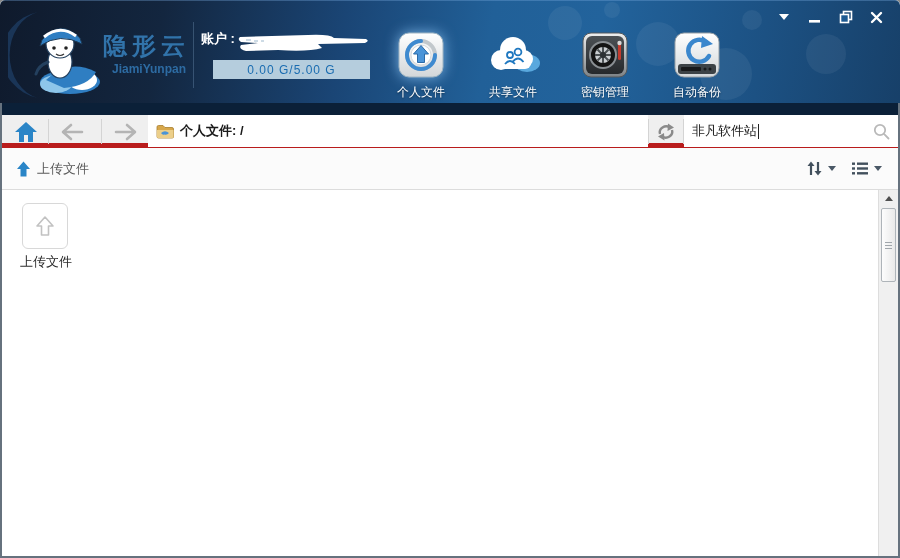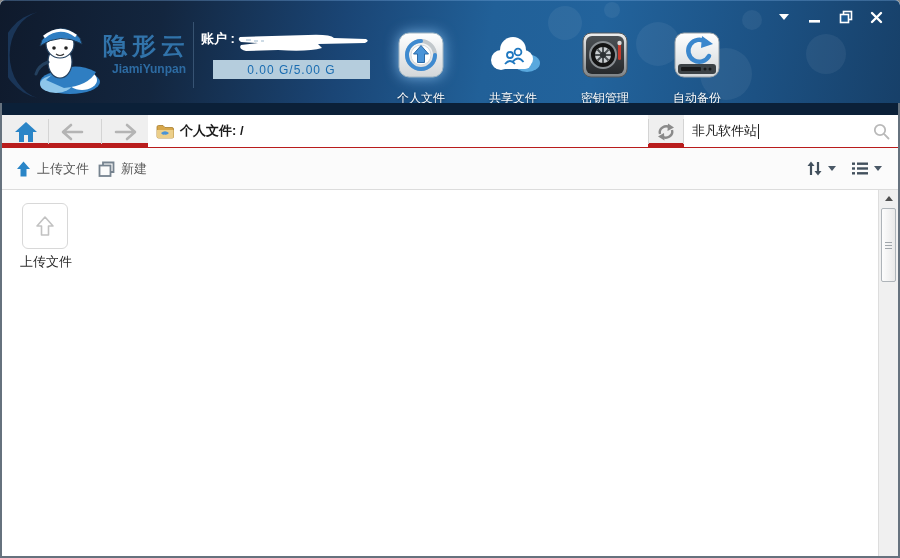--- a/index.html
+++ b/index.html
@@ -21,21 +21,21 @@
   #brand-name { position:absolute; left:103px; top:30px; font-size:24px; font-weight:bold;
     letter-spacing:5px; color:#3173aa; }
   #brand-latin { position:absolute; left:112px; top:62px; font-size:12px; font-weight:bold; color:#2d6ba2; }
   #hdr-sep { position:absolute; left:193px; top:22px; height:66px; width:1px; background:rgba(160,200,235,.25); }
   #account-label { position:absolute; left:201px; top:30px; color:#fff; font-size:13px; font-weight:bold; }
   #account-blob { position:absolute; left:238px; top:33px; }
   #quota-bar { position:absolute; left:213px; top:60px; width:157px; height:19px;
     background:#b5cddd; display:flex; align-items:center; justify-content:center; }
   #quota-text { font-size:12px; color:#1a6cb0; letter-spacing:1px; }
   #main-nav { position:absolute; left:391px; top:30px; display:flex; gap:32px; }
-  .nav-item { width:60px; display:flex; flex-direction:column; align-items:center; cursor:pointer;gap:6px; }
+  .nav-item { width:60px; display:flex; flex-direction:column; align-items:center; cursor:pointer; }
   .nav-icon-wrap { height:50px; display:flex; align-items:center; justify-content:center; }
   .nav-item.active .nav-icon-wrap { filter:drop-shadow(0 0 7px rgba(150,205,255,.75)); }
   .nav-label { margin-top:4px; color:#fff; font-size:12px; text-shadow:0 1px 2px rgba(0,0,0,.5); white-space:nowrap; }
   #win-controls { position:absolute; top:10px; right:16px; display:flex; gap:16px; align-items:center; }
   .win-btn { width:15px; height:14px; display:flex; align-items:center; justify-content:center; cursor:pointer; }
   
   #header-strip { position:absolute; left:0; top:103px; width:900px; height:12px; background:#0b2038; }
   
   #navbar { position:absolute; left:2px; top:115px; width:896px; height:33px;
     background:#efefef; border-bottom:5px solid #b91c1c; }
@@ -289,27 +289,20 @@
     </div>
   </div>
 
   <div id="toolbar">
     <div class="tb-btn" id="upload-btn">
       <svg width="15" height="16" viewBox="0 0 15 16">
         <path d="M7.5,0.5 L14,8 H10.5 V15.5 H4.5 V8 H1 Z" fill="#2a85c7"></path>
       </svg>
       <span>上传文件</span>
     </div>
-    <div class="tb-btn" id="new-btn">
-      <svg width="17" height="16" viewBox="0 0 17 16">
-        <path d="M5,4 V1.5 H15.5 V11 H13" fill="none" stroke="#76838f" stroke-width="1.8"></path>
-        <rect x="1.5" y="4.5" width="11" height="10.5" fill="none" stroke="#76838f" stroke-width="1.8"></rect>
-      </svg>
-      <span>新建</span>
-    </div>
     <div class="tb-right" id="sort-ctrl">
       <svg width="17" height="17" viewBox="0 0 17 17">
         <path d="M5,15 V4" stroke="#42505d" stroke-width="2.2"></path>
         <polygon points="1.5,6 5,1.5 8.5,6" fill="#42505d"></polygon>
         <path d="M12,2 V13" stroke="#42505d" stroke-width="2.2"></path>
         <polygon points="8.5,11 12,15.5 15.5,11" fill="#42505d"></polygon>
       </svg>
       <span class="caret-down"></span>
     </div>
     <div class="tb-right" id="view-ctrl">

